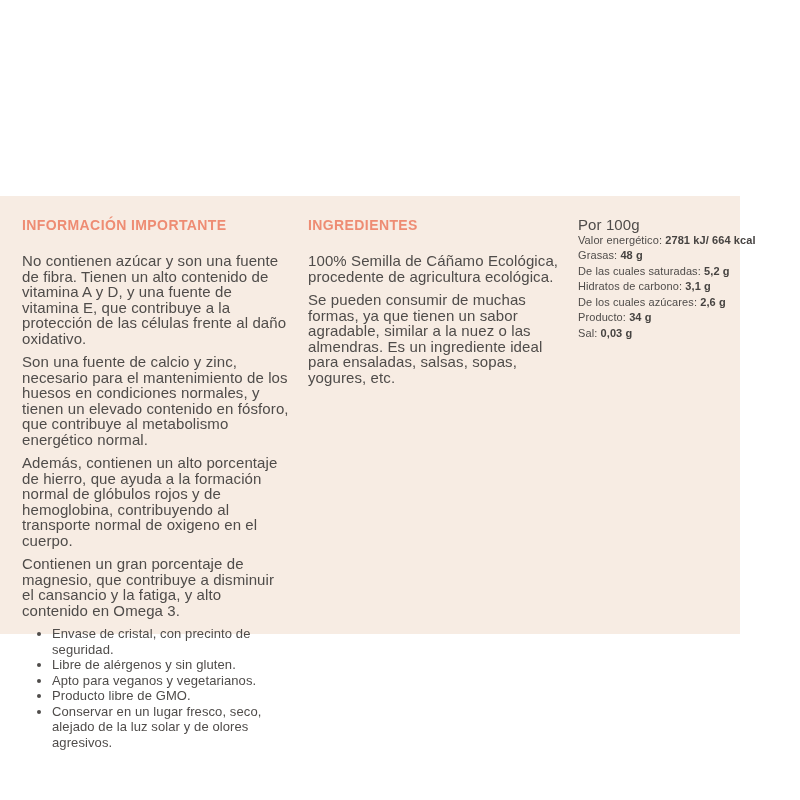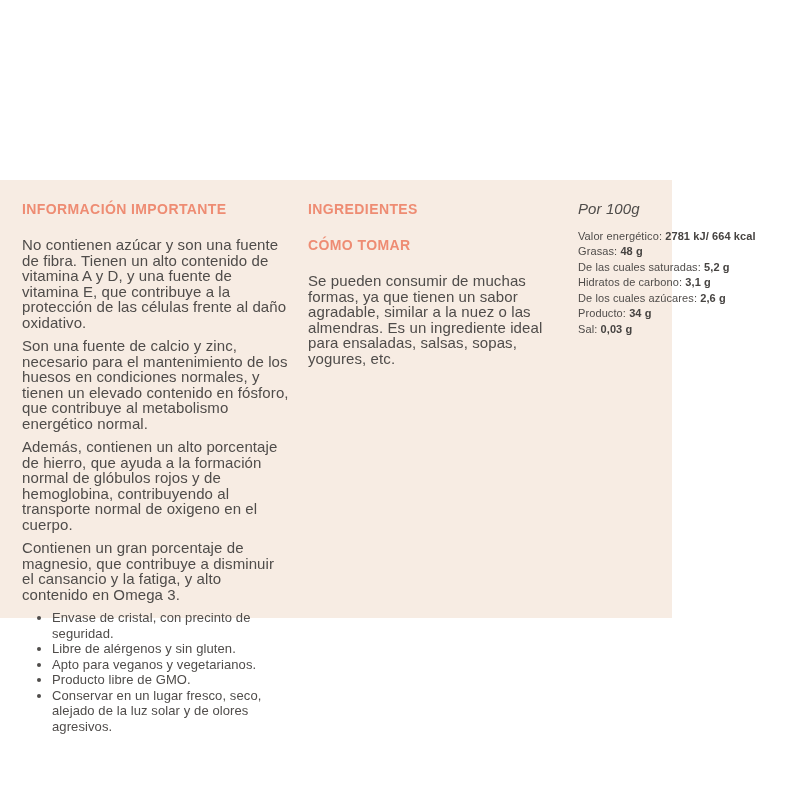--- a/index.html
+++ b/index.html
@@ -8,23 +8,23 @@
     padding: 0;
     width: 800px;
     height: 800px;
     background: #ffffff;
     font-family: "Liberation Sans", sans-serif;
     overflow: hidden;
     position: relative;
   }
   .panel {
     position: absolute;
-    top: 180px;
+    top: 196px;
     left: 0;
-    width: 672px;
+    width: 740px;
     height: 438px;
     background: #f7ece3;
   }
   .col {
     position: absolute;
     top: 21px;
   }
   .col-info        { left: 22px;  width: 268px; }
   .col-ingredients { left: 308px; width: 254px; }
   .col-nutrition   { left: 578px; width: 214px; }
@@ -49,22 +49,21 @@
     padding-left: 30px;
   }
   ul.features li {
     font-size: 13px;
     line-height: 15.5px;
     color: #4f4c4a;
     letter-spacing: 0.1px;
     margin: 0;
   }
   .serving {
-    font-style: italic;
-    margin-bottom: 12px;
+    margin-bottom: 0;
   }
   .nrow {
     font-size: 11px;
     line-height: 15.5px;
     color: #4f4c4a;
     letter-spacing: 0.1px;
   }
   .nvalue {
     font-weight: bold;
     color: #464341;
@@ -85,21 +84,21 @@
       <li>Envase de cristal, con precinto de seguridad.</li>
       <li>Libre de alérgenos y sin gluten.</li>
       <li>Apto para veganos y vegetarianos.</li>
       <li>Producto libre de GMO.</li>
       <li>Conservar en un lugar fresco, seco, alejado de la luz solar y de olores agresivos.</li>
     </ul>
   </div>
 
   <div class="col col-ingredients">
     <h2>INGREDIENTES</h2>
-    <h2 class="h2-how">CÓMO TOMAR</h2>
+    <p>100% Semilla de Cáñamo Ecológica, procedente de agricultura ecológica.</p>
     <p>Se pueden consumir de muchas formas, ya que tienen un sabor agradable, similar a la nuez o las almendras. Es un ingrediente ideal para ensaladas, salsas, sopas, yogures, etc.</p>
   </div>
 
   <div class="col col-nutrition">
     <p class="serving">Por 100g</p>
     <div class="nrow"><span class="nlabel">Valor energético:</span> <span class="nvalue">2781 kJ/ 664 kcal</span></div>
     <div class="nrow"><span class="nlabel">Grasas:</span> <span class="nvalue">48 g</span></div>
     <div class="nrow"><span class="nlabel">De las cuales saturadas:</span> <span class="nvalue">5,2 g</span></div>
     <div class="nrow"><span class="nlabel">Hidratos de carbono:</span> <span class="nvalue">3,1 g</span></div>
     <div class="nrow"><span class="nlabel">De los cuales azúcares:</span> <span class="nvalue">2,6 g</span></div>

